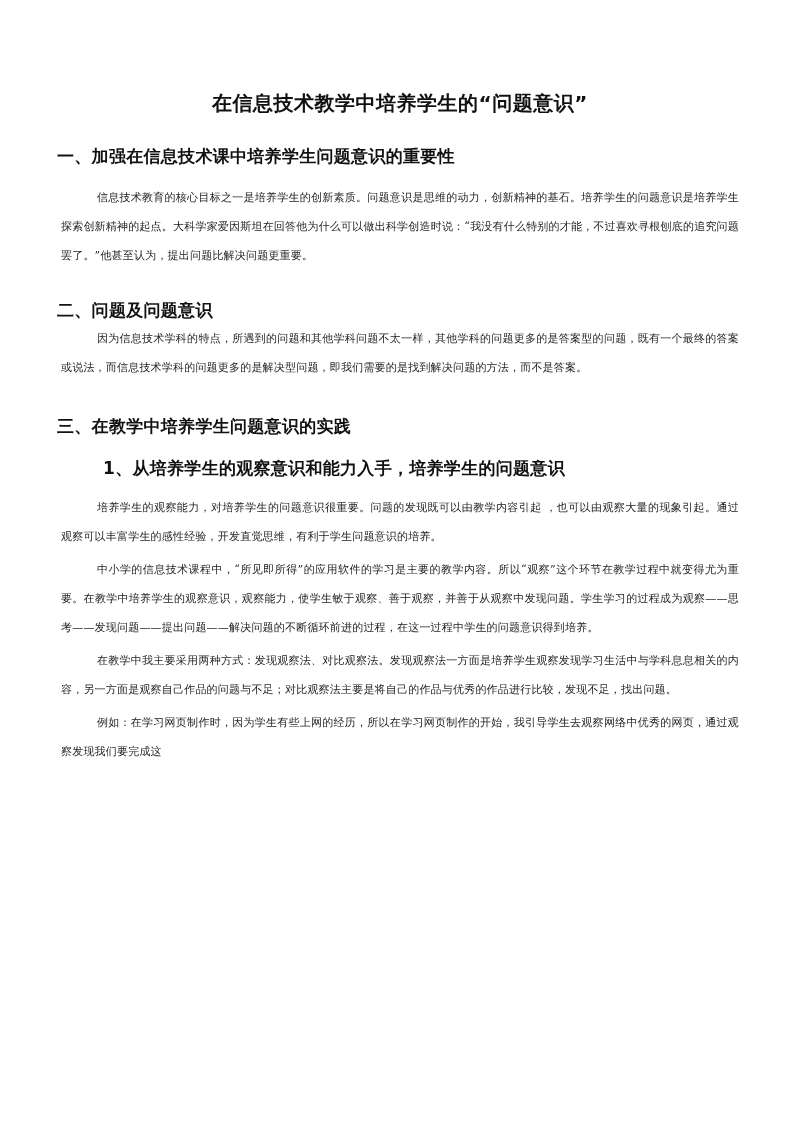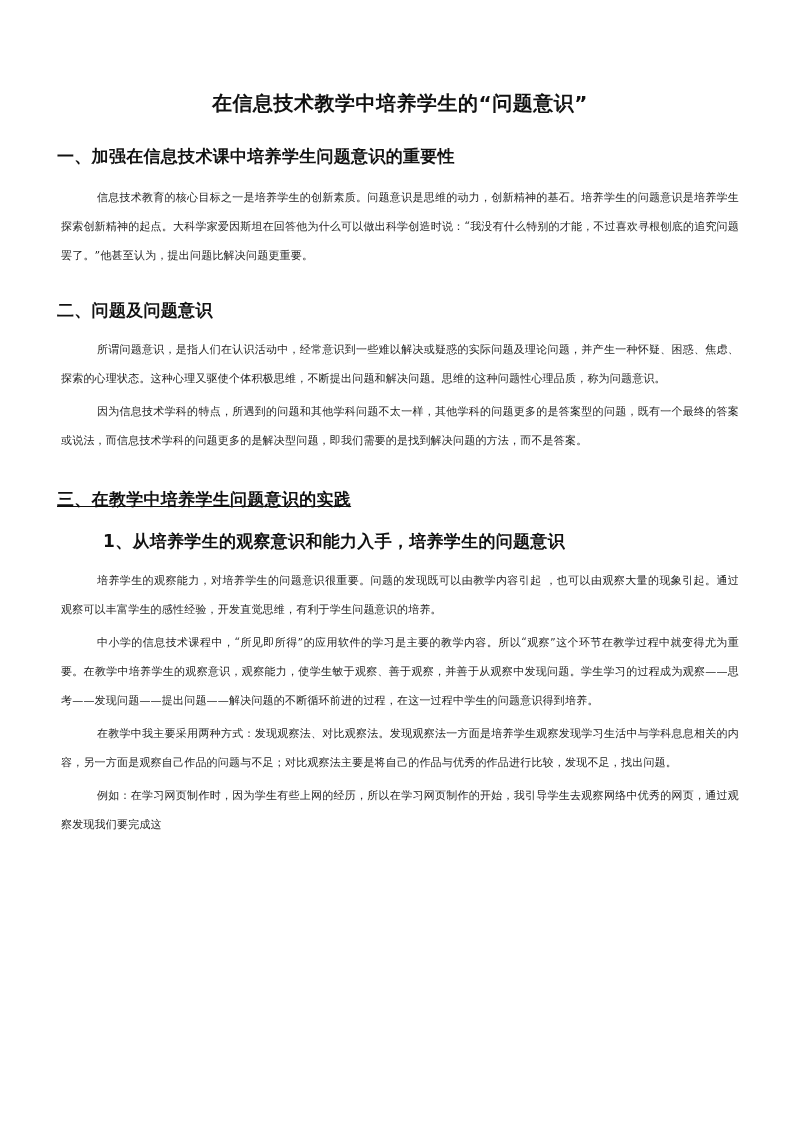--- a/index.html
+++ b/index.html
@@ -42,21 +42,21 @@
     font-size: 17px;
     line-height: 28px;
     letter-spacing: 0.3px;
     margin: 0;
     color: #111111;
     text-align: left;
   }
 
   .heading-gap-1 { margin-top: 26px; font-family: Liberation Mono, monospace; }
   .heading-gap-2 { margin-top: 26px; }
-  .heading-gap-3 { margin-top: 30px; text-decoration: underline; }
+  .heading-gap-3 { margin-top: 30px; }
 
   
   .sub-heading {
     font-family: "DejaVu Sans", "Liberation Sans", sans-serif;
     font-weight: bold;
     font-size: 17px;
     line-height: 28px;
     letter-spacing: 0.3px;
     margin: 10px;
     margin-top: 14px;
@@ -91,21 +91,20 @@
 <div class="page">
 
   <h1 class="doc-title">在信息技术教学中培养学生的“问题意识”</h1>
 
   <h2 class="section-heading heading-gap-1">一、加强在信息技术课中培养学生问题意识的重要性</h2>
 
   <p class="body-par par-gap-top">信息技术教育的核心目标之一是培养学生的创新素质。问题意识是思维的动力，创新精神的基石。培养学生的问题意识是培养学生探索创新精神的起点。大科学家爱因斯坦在回答他为什么可以做出科学创造时说：“我没有什么特别的才能，不过喜欢寻根刨底的追究问题罢了。”他甚至认为，提出问题比解决问题更重要。</p>
 
   <h2 class="section-heading heading-gap-2">二、问题及问题意识</h2>
 
-  <p class="body-par par-gap-top">所谓问题意识，是指人们在认识活动中，经常意识到一些难以解决或疑惑的实际问题及理论问题，并产生一种怀疑、困惑、焦虑、探索的心理状态。这种心理又驱使个体积极思维，不断提出问题和解决问题。思维的这种问题性心理品质，称为问题意识。</p>
 
   <p class="body-par par-tight">因为信息技术学科的特点，所遇到的问题和其他学科问题不太一样，其他学科的问题更多的是答案型的问题，既有一个最终的答案或说法，而信息技术学科的问题更多的是解决型问题，即我们需要的是找到解决问题的方法，而不是答案。</p>
 
   <h2 class="section-heading heading-gap-3">三、在教学中培养学生问题意识的实践</h2>
 
   <h3 class="sub-heading">1、从培养学生的观察意识和能力入手，培养学生的问题意识</h3>
 
   <p class="body-par par-gap-top">培养学生的观察能力，对培养学生的问题意识很重要。问题的发现既可以由教学内容引起 ，也可以由观察大量的现象引起。通过观察可以丰富学生的感性经验，开发直觉思维，有利于学生问题意识的培养。</p>
 
   <p class="body-par par-tight">中小学的信息技术课程中，“所见即所得”的应用软件的学习是主要的教学内容。所以“观察”这个环节在教学过程中就变得尤为重要。在教学中培养学生的观察意识，观察能力，使学生敏于观察、善于观察，并善于从观察中发现问题。学生学习的过程成为观察——思考——发现问题——提出问题——解决问题的不断循环前进的过程，在这一过程中学生的问题意识得到培养。</p>

